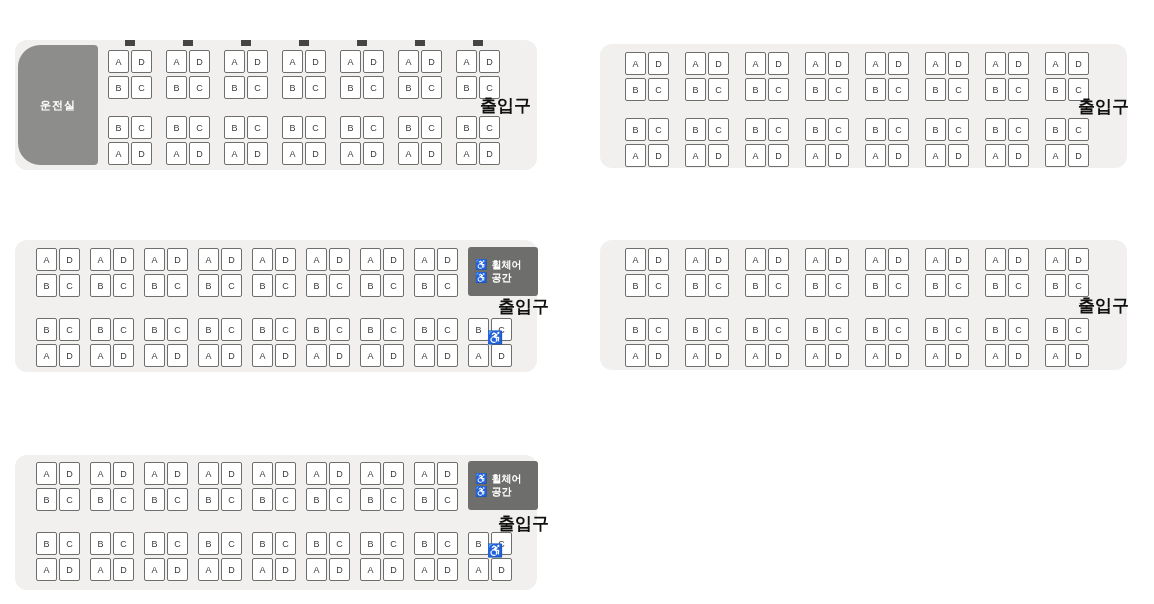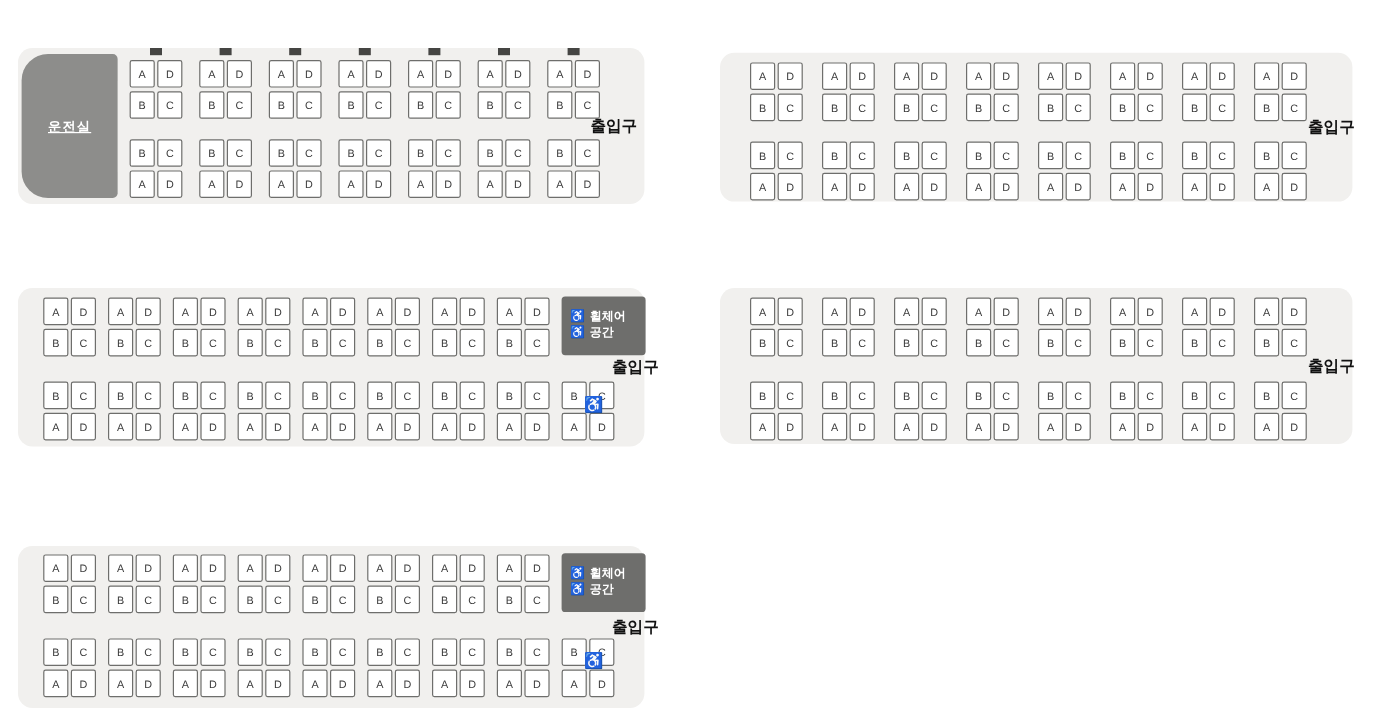--- a/index.html
+++ b/index.html
@@ -22,21 +22,21 @@
   .car4 { left: 600px; top: 240px; width: 527px; height: 130px; }
   .car5 { left: 15px;  top: 455px; width: 522px; height: 135px; }
 
   .cab {
     position: absolute;
     left: 3px; top: 5px; width: 80px; height: 120px;
     background: #8d8d8b;
     border-radius: 22px 4px 4px 22px;
     color: #ffffff;
     display: flex; align-items: center; justify-content: center;
-    font-size: 11px; font-weight: 700; letter-spacing: 1px; text-decoration: underline;
+    font-size: 11px; font-weight: 700; letter-spacing: 1px;
   }
 
   .bank { position: absolute; display: flex; }
   .car1 .bank.upper { left: 93px; top: 10px; gap: 14px; }
   .car1 .bank.lower { left: 93px; top: 76px; gap: 14px; }
   .car2 .bank.upper { left: 25px; top: 8px;  gap: 16px; }
   .car2 .bank.lower { left: 25px; top: 74px; gap: 16px; }
   .car3 .bank.upper { left: 21px; top: 8px;  gap: 10px; }
   .car3 .bank.lower { left: 21px; top: 78px; gap: 10px; }
   .car4 .bank.upper { left: 25px; top: 8px;  gap: 16px; }
@@ -52,21 +52,21 @@
     border: 1px solid #6e6e6c;
     border-radius: 2px;
     display: flex; align-items: center; justify-content: center;
     font-size: 9px; color: #3a3a3a;
     cursor: pointer;
   }
 
   .door-label {
     position: absolute;
     top: 50%; transform: translateY(-50%);
-    font-size: 13px; font-weight: 700; color: #111111;
+    font-size: 17px; font-weight: 700; color: #111111;
     white-space: nowrap;
   }
   .car1 .door-label { right: 6px; }
   .car2 .door-label { right: -2px; }
   .car3 .door-label { right: -12px; }
   .car4 .door-label { right: -2px; }
   .car5 .door-label { right: -12px; }
 
   .wheelchair-box {
     position: absolute;

